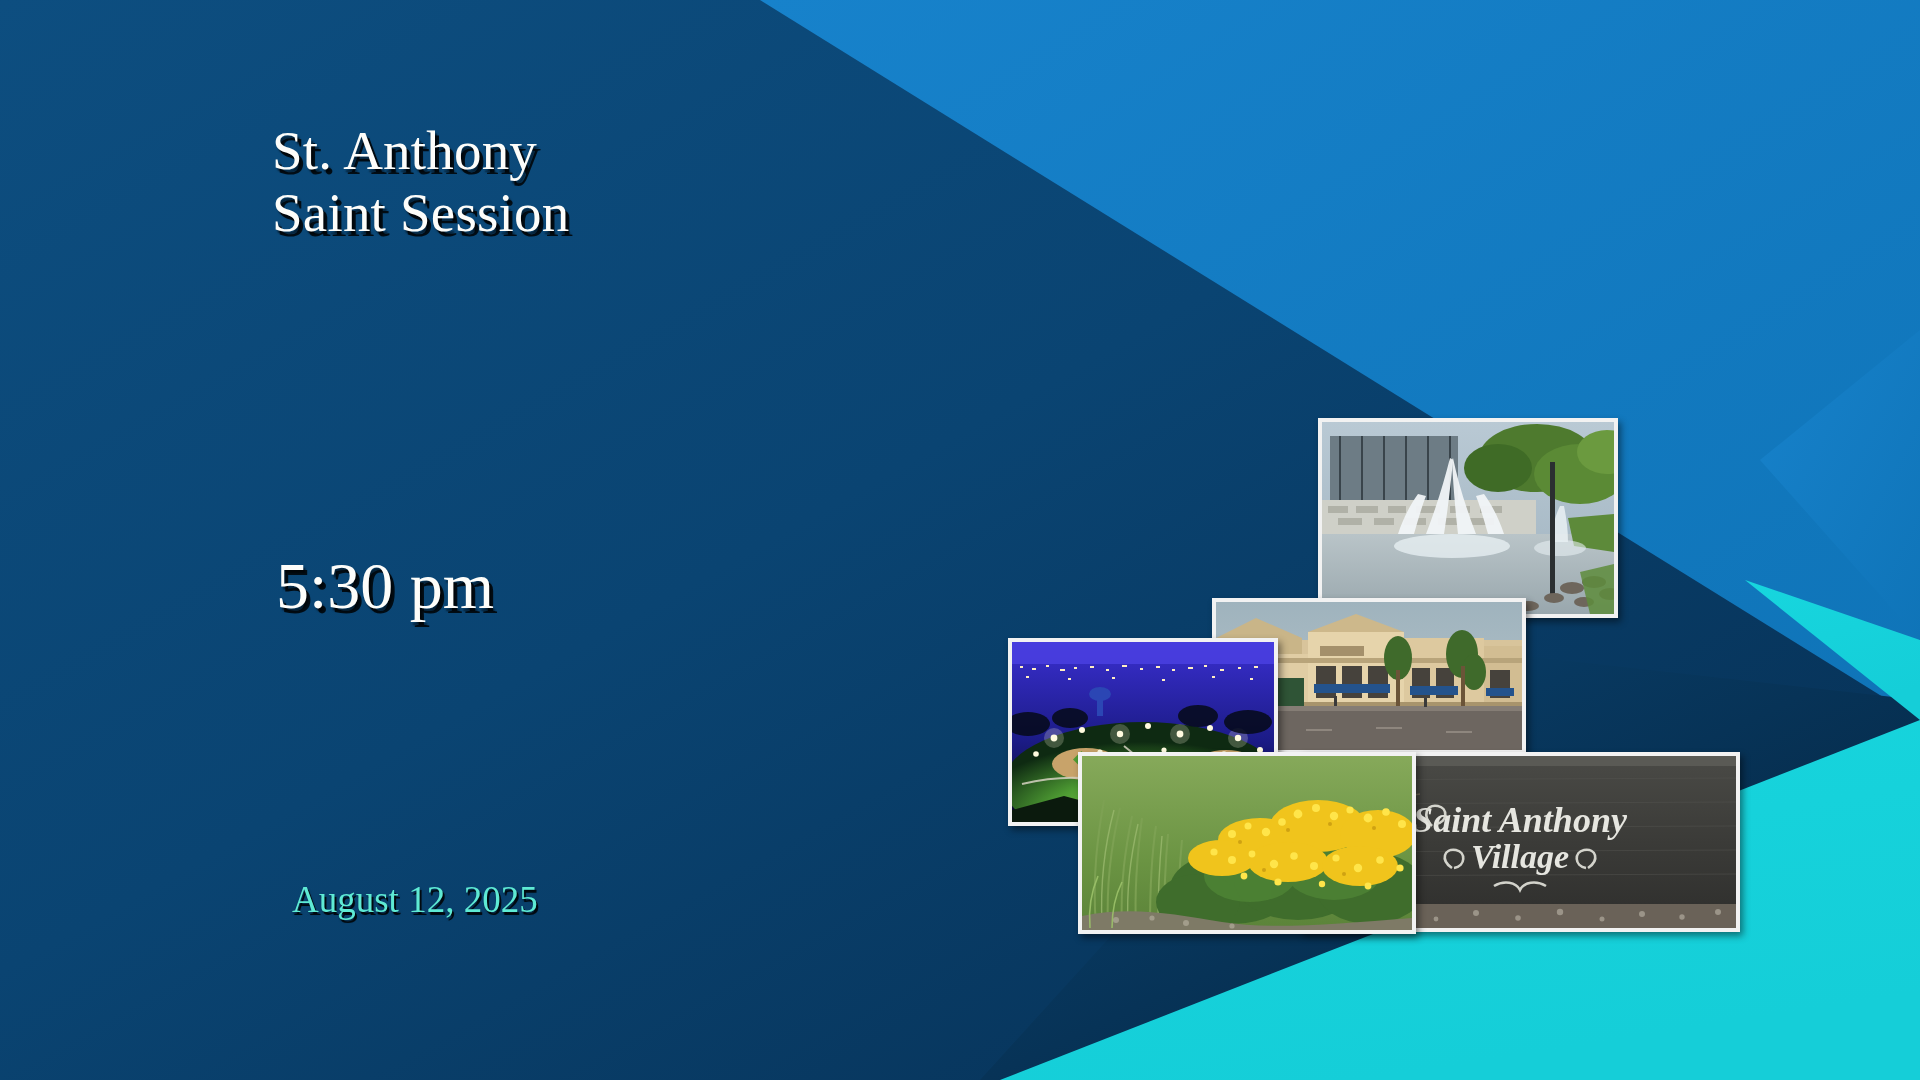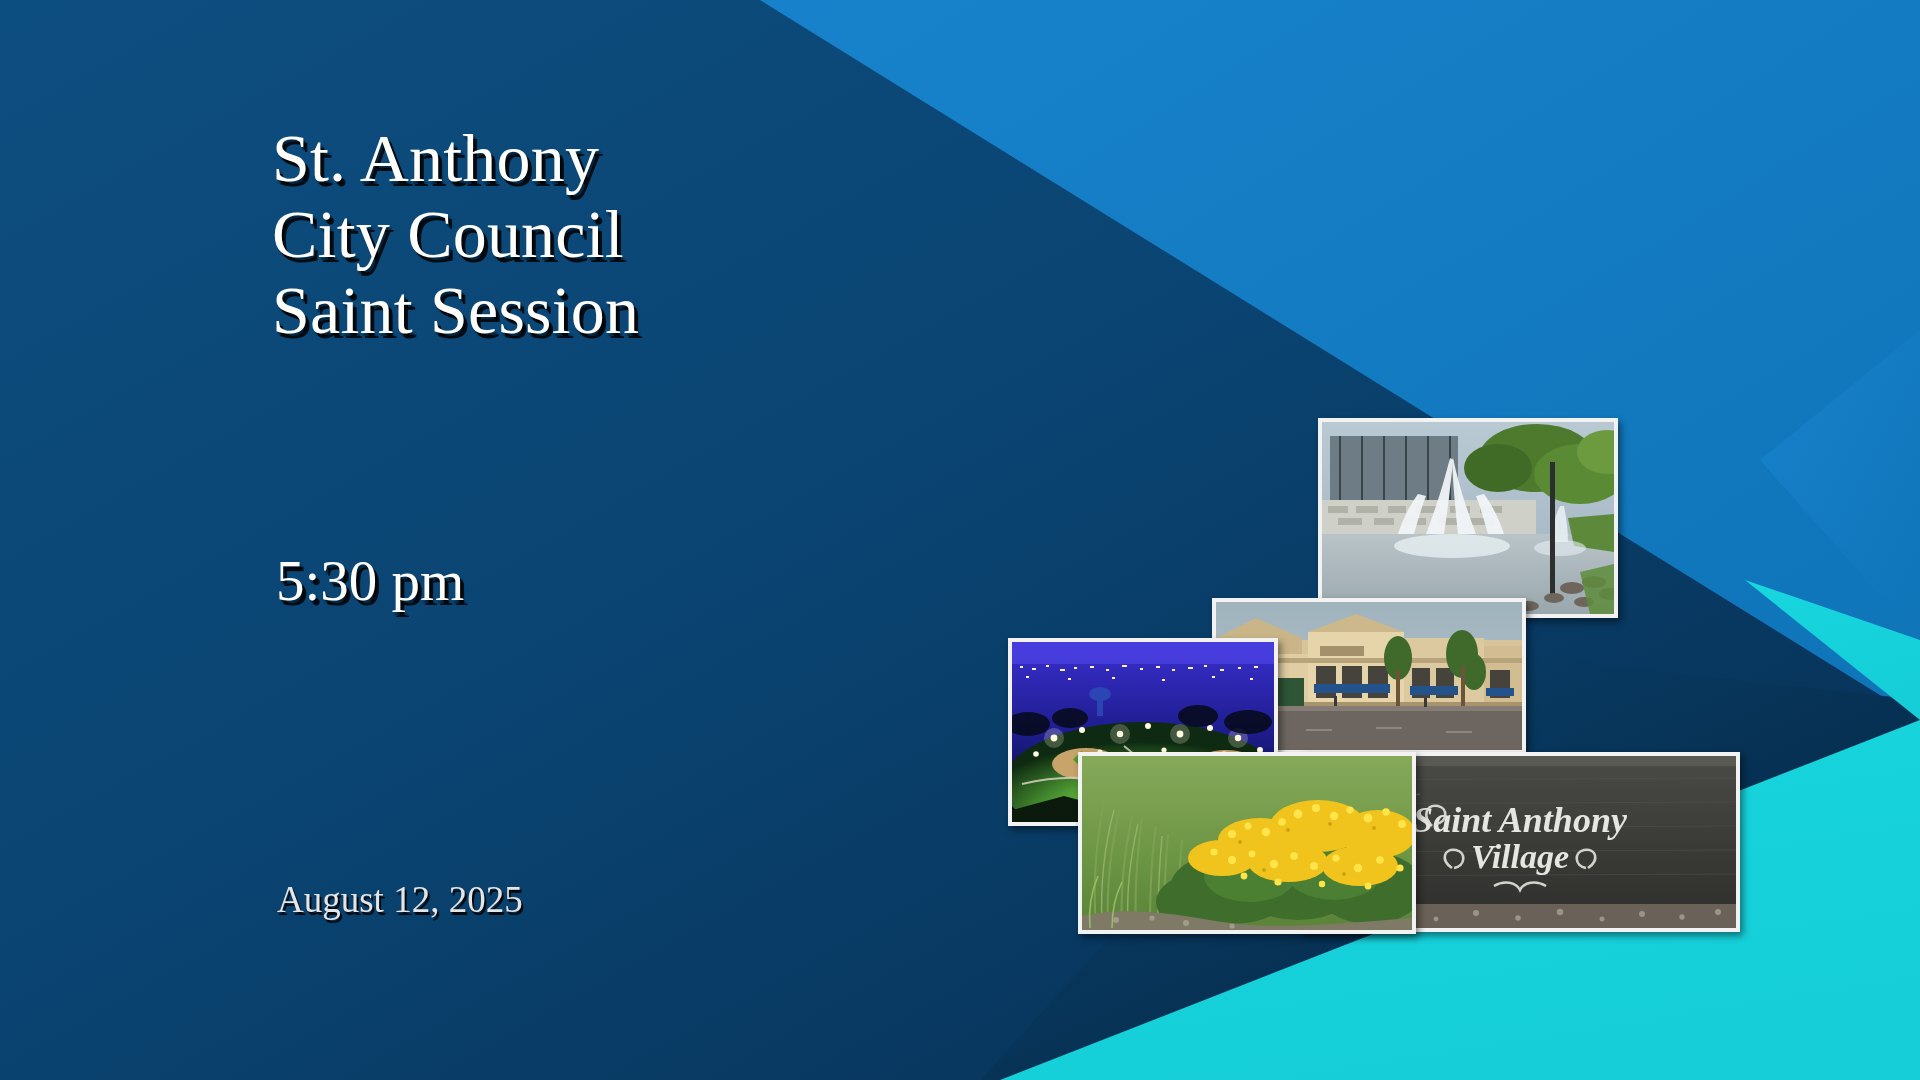--- a/index.html
+++ b/index.html
@@ -27,49 +27,49 @@
   }
 
   
   .title-block {
     position: absolute;
     left: 272px;
     top: 120px;
     width: 760px;
   }
   .title-line {
-    font-size: 68px;
+    font-size: 55px;
     line-height: 1.12;
     font-weight: 400;
     color: #fdfdfa;
     letter-spacing: 0.2px;
     text-shadow:
       4px 5px 0 rgba(0,0,0,0.82),
       2px 3px 2px rgba(0,0,0,0.6);
     white-space: nowrap;
   }
   .time-line {
     position: absolute;
     left: 276px;
     top: 550px;
-    font-size: 57px;
+    font-size: 66px;
     line-height: 1.1;
     color: #fdfdfa;
     text-shadow:
       4px 5px 0 rgba(0,0,0,0.82),
       2px 3px 2px rgba(0,0,0,0.6);
     white-space: nowrap;
   }
   .date-line {
     position: absolute;
-    left: 277px;
+    left: 292px;
     top: 880px;
     font-size: 37px;
     line-height: 1.1;
-    color: #e5e5e5;
+    color: #5eead4;
     text-shadow:
       2px 3px 0 rgba(0,0,0,0.8),
       1px 2px 2px rgba(0,0,0,0.55);
     white-space: nowrap;
   }
 
   
   .collage { position: absolute; inset: 0; }
   .photo {
     position: absolute;
@@ -125,21 +125,20 @@
 
     <polygon points="1920,720 1920,1080 1000,1080" fill="url(#gCyan)"></polygon>
 
     <polygon points="1745,580 1920,720 1920,640" fill="url(#gCyan)"></polygon>
 
     <polygon points="1760,460 1920,640 1920,330" fill="url(#gBlue2)"></polygon>
   </svg>
 
   <div class="title-block">
     <div class="title-line">St. Anthony</div>
-    <div class="title-line">City Council</div>
     <div class="title-line">Saint Session</div>
   </div>
 
   <div class="time-line">5:30 pm</div>
   <div class="date-line">August 12, 2025</div>
 
   <div class="collage">
 
     <div class="photo photo-fountain">
       <svg viewBox="0 0 292 192" preserveAspectRatio="none">

